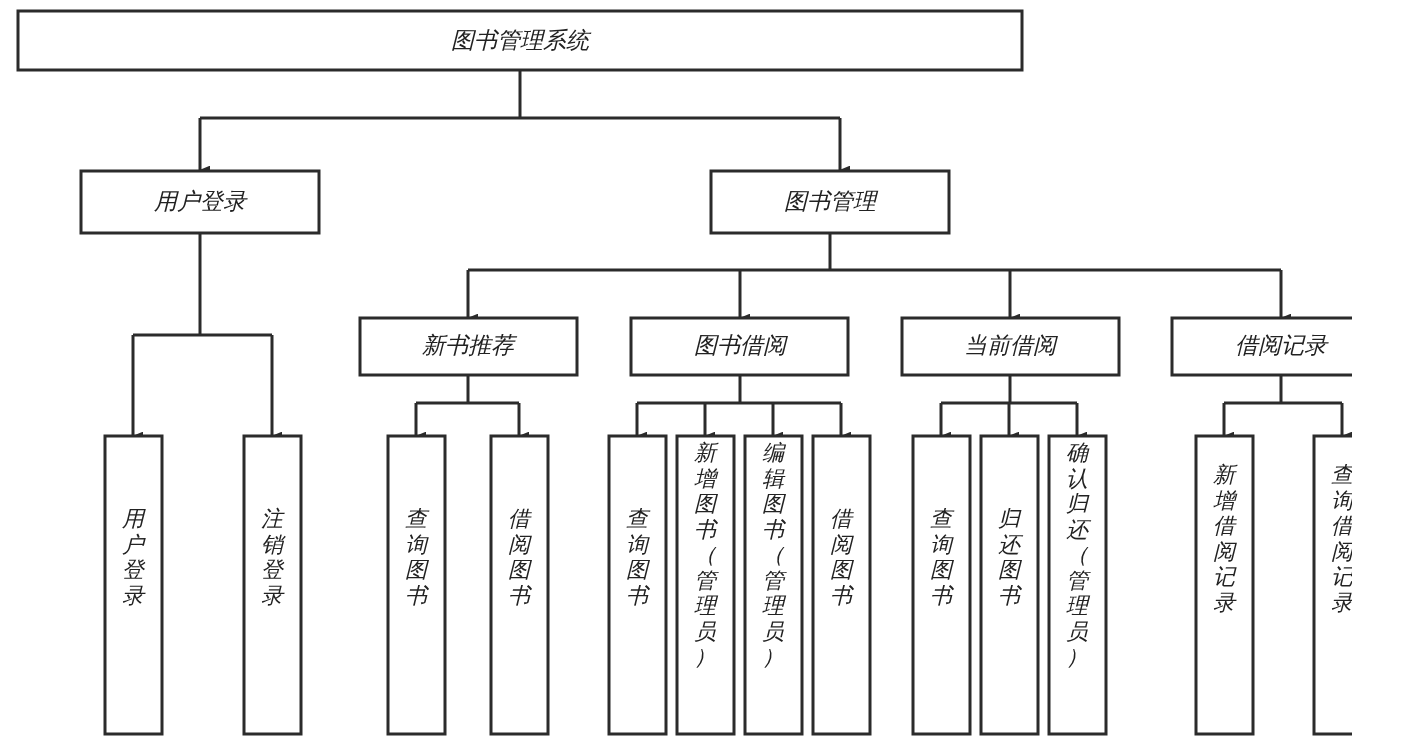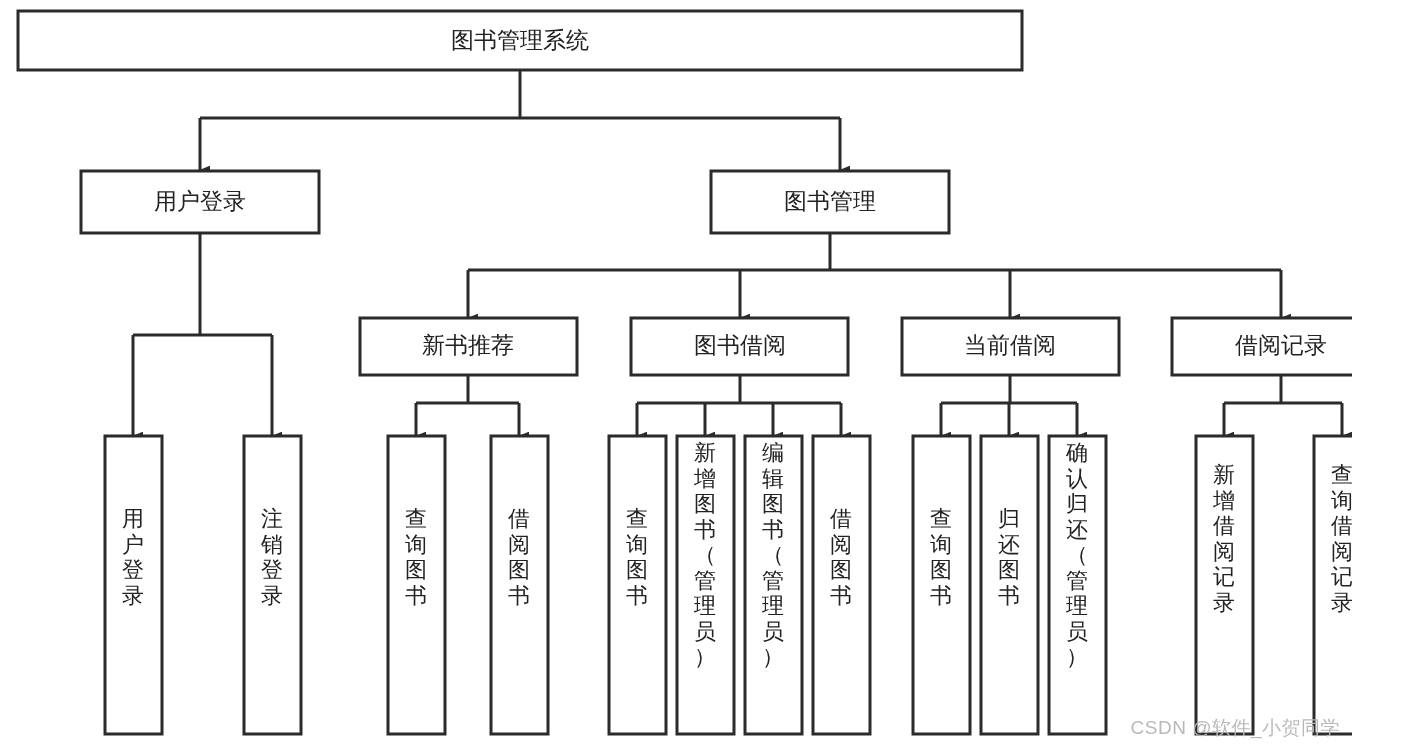--- a/index.html
+++ b/index.html
@@ -10,20 +10,21 @@
   }
   body {
     font-family: "Liberation Sans", "DejaVu Sans", sans-serif;
   }
   #diagram-root {
     position: relative;
     width: 1352px;
     height: 747px;
     background: #ffffff;
     overflow: hidden;
+    font-style: italic;
   }
   svg#diagram-svg {
     position: absolute;
     top: 0;
     left: 0;
     width: 1405px;
     height: 747px;
   }
   .node-rect {
     fill: #ffffff;
@@ -204,14 +205,13 @@
     <g>
       <rect class="node-rect" x="1196" y="436" width="57" height="298"></rect>
       <text class="node-label-v" x="1224" y="482"><tspan x="1224" y="482">新</tspan><tspan x="1224" y="507.5">增</tspan><tspan x="1224" y="533">借</tspan><tspan x="1224" y="558.5">阅</tspan><tspan x="1224" y="584">记</tspan><tspan x="1224" y="609.5">录</tspan></text>
     </g>
     <g>
       <rect class="node-rect" x="1314" y="436" width="57" height="298"></rect>
       <text class="node-label-v" x="1342" y="482"><tspan x="1342" y="482">查</tspan><tspan x="1342" y="507.5">询</tspan><tspan x="1342" y="533">借</tspan><tspan x="1342" y="558.5">阅</tspan><tspan x="1342" y="584">记</tspan><tspan x="1342" y="609.5">录</tspan></text>
     </g>
   </svg>
 
-  <div class="watermark-text">CSDN @软件_小贺同学</div>
 </div>
 
 </body></html>

